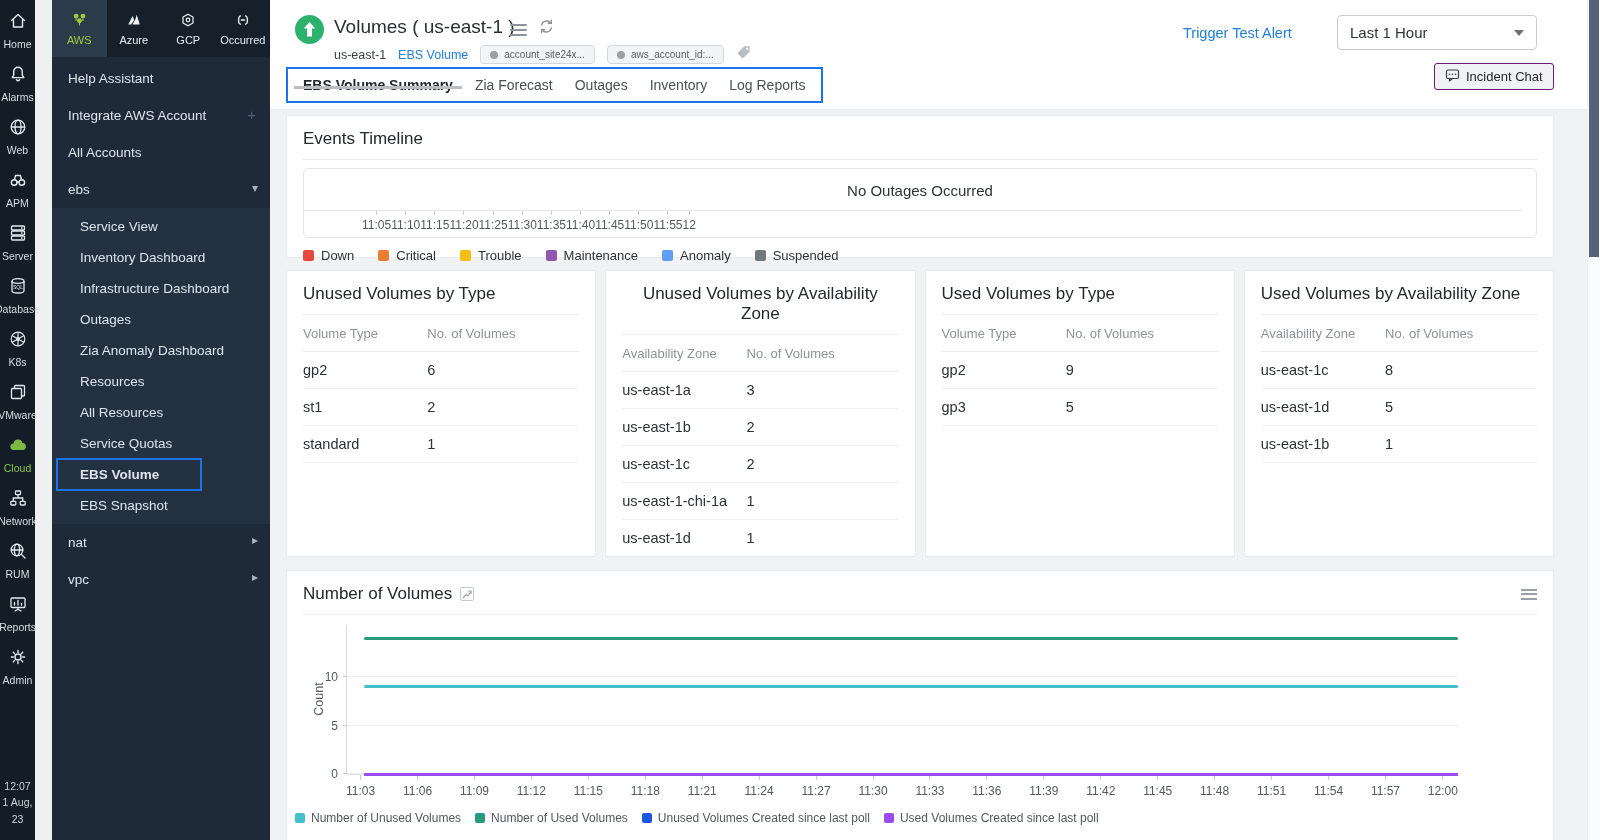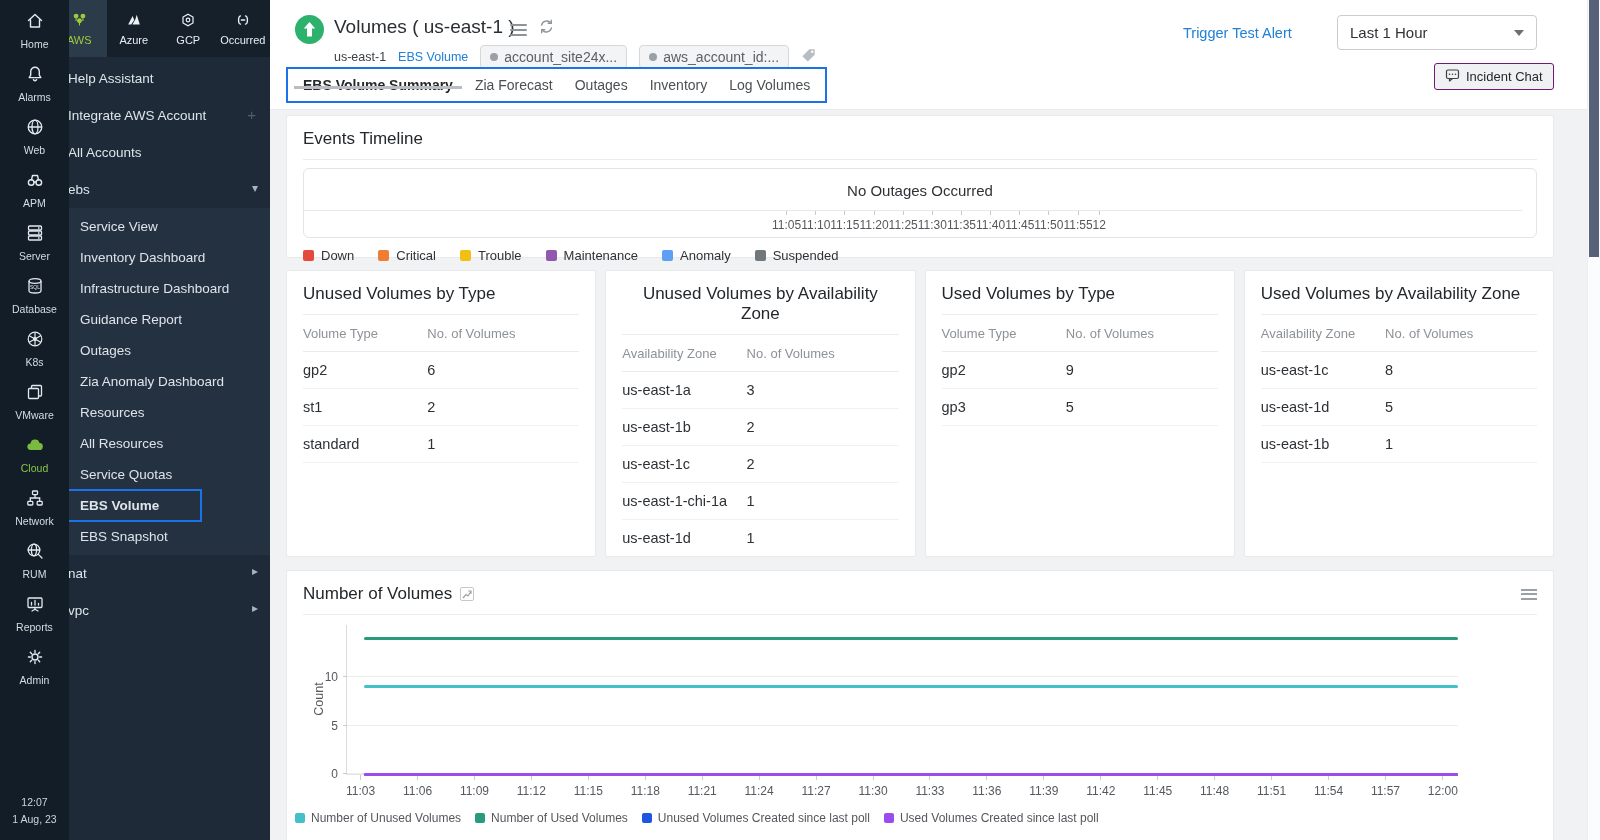--- a/index.html
+++ b/index.html
@@ -1,20 +1,20 @@
 <!DOCTYPE html>
 <html><head>
 <meta charset="utf-8">
 <style>
   * { margin:0; padding:0; box-sizing:border-box; }
   html,body { width:1600px; height:840px; overflow:hidden; }
   body { font-family:"Liberation Sans", sans-serif; background:#eef0f2; position:relative; color:#2d3135; }
 
   
-  .rail { position:absolute; left:0; top:0; width:69px; height:840px; background:#131d27; display:flex; flex-direction:column; align-items:center; padding-top:4px; z-index:5; }
+  .rail { position:absolute; left:0; top:0; width:35px; height:840px; background:#131d27; display:flex; flex-direction:column; align-items:center; padding-top:4px; z-index:5; }
   .rail-item { width:100%; display:flex; flex-direction:column; align-items:center; gap:3px; padding:7px 0; cursor:pointer; color:#e3e9ee; }
   .rail-item svg { color:#e3e9ee; }
   .rail-item .lbl { font-size:10.5px; color:#d5dce2; }
   .rail-item.active .lbl { color:#8bc34a; }
   .rail-clock { margin-top:auto; padding-bottom:12px; font-size:10.5px; color:#cdd4da; text-align:center; line-height:1.6; }
 
   
   .sidebar { position:absolute; left:52px; top:0; width:218px; height:840px; background:#1e2a37; z-index:4; }
   .provider-tabs { display:flex; height:57px; background:#15202b; }
   .ptab { flex:1; display:flex; flex-direction:column; align-items:center; justify-content:center; gap:4px; color:#e8edf2; font-size:11px; cursor:pointer; }
@@ -33,39 +33,39 @@
   .main { position:absolute; left:270px; top:0; width:1330px; height:840px; background:#f0f2f4; }
   .main-header { position:relative; background:#fff; height:110px; border-bottom:1px solid #e9ebec; }
   .status-circle { position:absolute; left:25px; top:15px; width:29px; height:29px; }
   .page-title { position:absolute; left:64px; top:16px; font-size:19px; color:#2b2f33; font-weight:500; }
   .hdr-burger { position:absolute; left:240px; top:21px; width:17px; cursor:pointer; }
   .hdr-burger span { display:block; height:2px; background:#8d9398; margin:3px 0; border-radius:1px; }
   .hdr-refresh { position:absolute; left:268px; top:18px; cursor:pointer; }
   .hdr-row2 { position:absolute; left:64px; top:45px; display:flex; align-items:center; gap:12px; }
   .region-lbl { font-size:12.5px; color:#3c4146; }
   .type-link { font-size:12.5px; color:#2180d8; cursor:pointer; }
-  .chip { display:inline-flex; align-items:center; gap:6px; padding:3px 9px; border:1px solid #d5d8db; border-radius:4px; background:#f3f4f5; font-size:14px; color:#5a6066; cursor:pointer; }
+  .chip { display:inline-flex; align-items:center; gap:6px; padding:3px 9px; border:1px solid #d5d8db; border-radius:4px; background:#f3f4f5; font-size:10px; color:#5a6066; cursor:pointer; }
   .chip .dot { width:8px; height:8px; border-radius:50%; background:#99a0a6; }
   .trigger-link { position:absolute; left:913px; top:25px; font-size:14.5px; color:#2180d8; cursor:pointer; }
   .range-select { position:absolute; left:1067px; top:15px; width:200px; height:35px; border:1px solid #c9ccd0; border-radius:4px; background:#fff; display:flex; align-items:center; padding:0 12px; font-size:15px; color:#2f3337; cursor:pointer; }
   .range-select .sel-caret { margin-left:auto; width:0; height:0; border-left:5px solid transparent; border-right:5px solid transparent; border-top:6px solid #6a7075; }
   .incident-btn { position:absolute; left:1164px; top:63px; height:27px; display:inline-flex; align-items:center; gap:6px; padding:0 10px; background:#f0f1f2; border:1px solid #701a75; border-radius:3px; font-size:13px; color:#26292c; cursor:pointer; }
   .tabbox { position:absolute; left:16px; top:67px; height:36px; border:2px solid #1a73e8; background:#fff; display:flex; align-items:stretch; padding:12px 4px; }
   .tab { padding:0 11px; font-size:14px; color:#4b5054; display:flex; align-items:center; position:relative; cursor:pointer; white-space:nowrap; }
   .tab.active { font-weight:bold; color:#24282c; }
   .tab.active::after { content:''; position:absolute; left:2px; right:2px; bottom:0; height:3px; background:#b9bdc1; }
 
   
   .card { background:#fff; border:1px solid #e7e9eb; border-radius:2px; position:absolute; }
   .card-title { font-size:17px; color:#24282c; margin:0 16px; padding:13px 0 10px; border-bottom:1px solid #ececee; display:flex; align-items:center; gap:8px;text-align:center; }
 
   .events-card { left:16px; top:115px; width:1268px; height:143px; }
   .timeline-box { margin:8px 16px 0; border:1px solid #e2e4e6; border-radius:6px; height:70px; position:relative; }
   .no-outage { position:absolute; top:13px; width:100%; text-align:center; font-size:15px; color:#2f3337; }
-  .timeline-axis { position:absolute; bottom:0; left:0; right:14px; height:27px; border-top:1px solid #e6e8ea; display:flex; justify-content:center; padding:0 6px 0 58px; }
+  .timeline-axis { position:absolute; bottom:0; left:0; right:14px; height:27px; border-top:1px solid #e6e8ea; display:flex; justify-content:flex-start; padding:0 6px 0 58px; }
   .t-tick { display:flex; flex-direction:column; align-items:center; font-size:12px; color:#54585c; padding-top:0; }
   .t-tick .tk { width:1px; height:4px; background:#c6cacd; margin-bottom:3px; }
   .events-legend { display:flex; align-items:center; gap:24px; margin:10px 16px 0; font-size:13px; color:#2f3337; }
   .leg-item { display:flex; align-items:center; gap:7px; }
   .leg-chip { width:11px; height:11px; border-radius:2px; }
 
   .tables-row { position:absolute; left:16px; top:270px; width:1268px; display:grid; grid-template-columns:repeat(4,1fr); gap:9px; }
   .tbl-card { background:#fff; border:1px solid #e7e9eb; border-radius:2px; height:287px; overflow:hidden; }
   .tbl-head { display:flex; margin:0 16px; padding:11px 0 10px; color:#8d9298; font-size:13px; border-bottom:1px solid #e9ebec; }
   .tbl-row { display:flex; margin:0 16px; padding:10px 0; font-size:14.5px; color:#2d3135; border-bottom:1px solid #f0f1f2; }
@@ -263,23 +263,20 @@
         </div>
 
         <div class="submenu-item">
           <span>Inventory Dashboard</span>
         </div>
 
         <div class="submenu-item">
           <span>Infrastructure Dashboard</span>
         </div>
 
-        <div class="submenu-item">
-          <span>Guidance Report</span>
-        </div>
 
         <div class="submenu-item">
           <span>Outages</span>
         </div>
 
         <div class="submenu-item">
           <span>Zia Anomaly Dashboard</span>
         </div>
 
         <div class="submenu-item">
@@ -377,21 +374,21 @@
 
         <div class="tab">
           <span>Outages</span>
         </div>
 
         <div class="tab">
           <span>Inventory</span>
         </div>
 
         <div class="tab">
-          <span>Log Volumes</span>
+          <span>Log Reports</span>
         </div>
       </div>
   </div>
 
   <div class="card events-card">
     <div class="card-title">
       <span>Events Timeline</span>
     </div>
     <div class="timeline-box">
       <div class="no-outage">No Outages Occurred</div>

